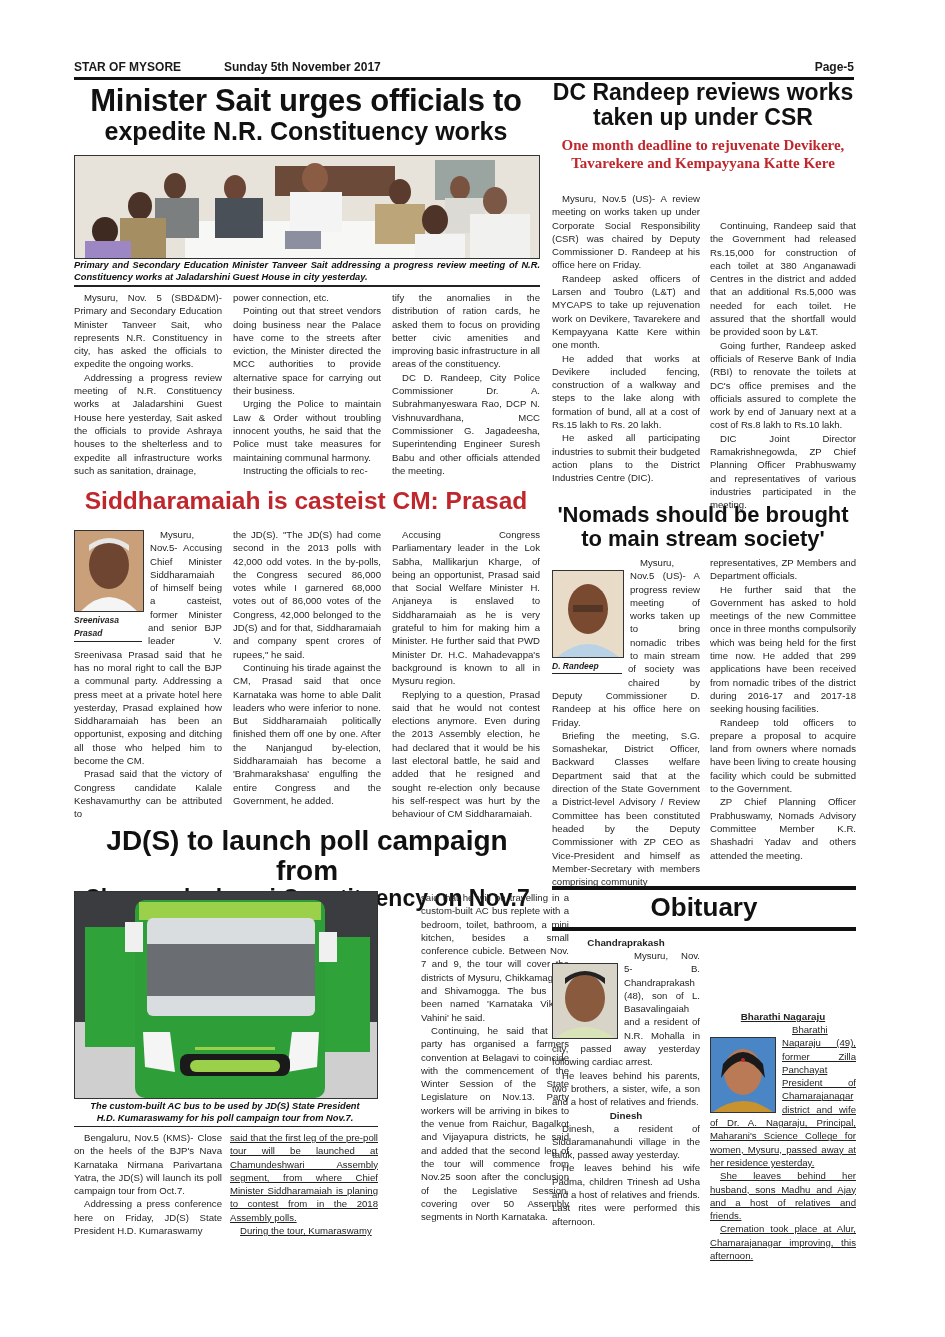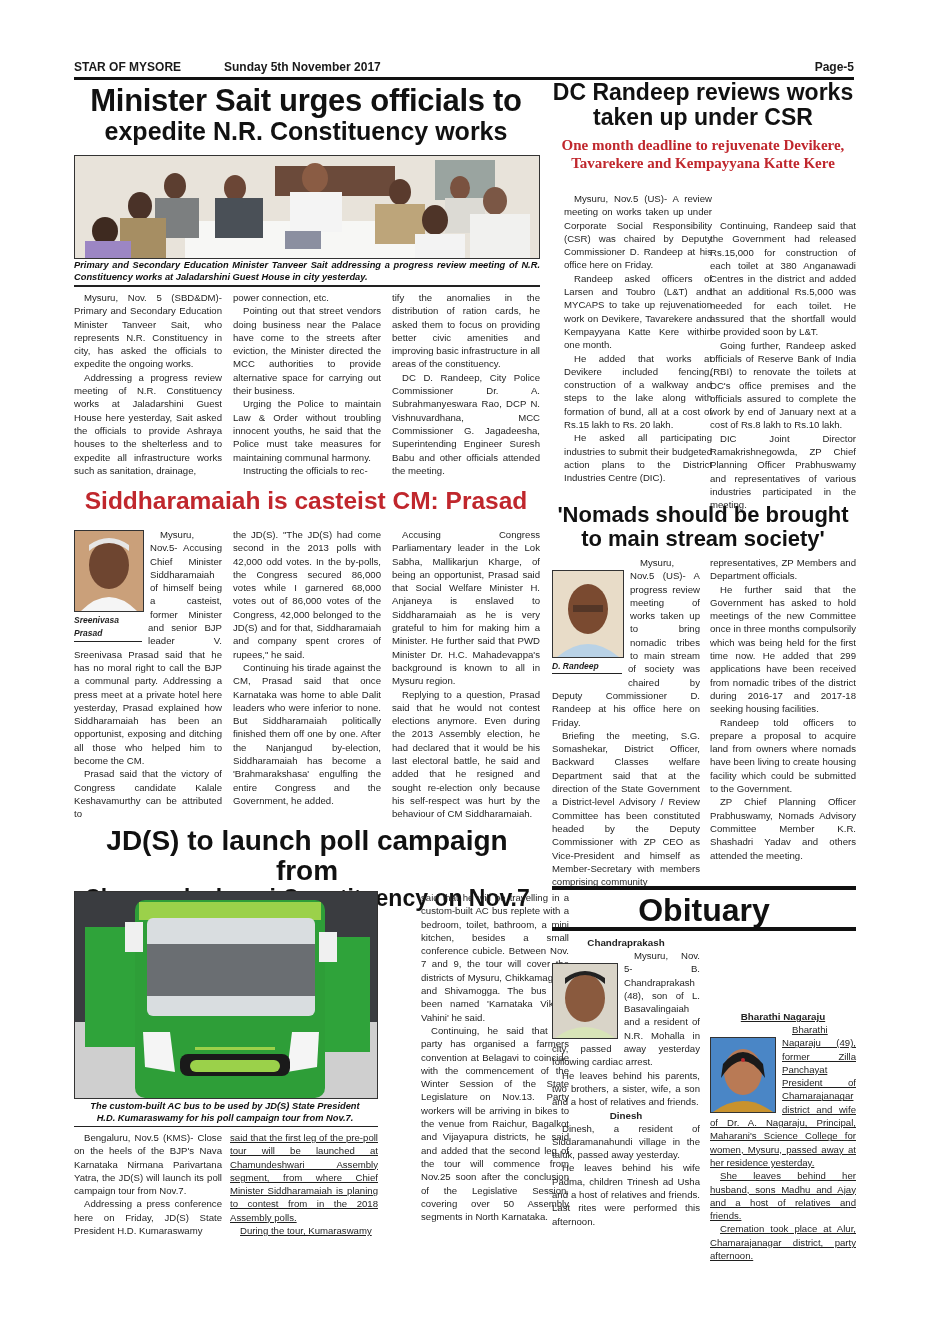--- a/index.html
+++ b/index.html
@@ -78,21 +78,21 @@
 <div class="col body-text" style="left:392px;top:291px;width:148px;">
   <p style="text-indent:0">tify the anomalies in the distribution of ration cards, he asked them to focus on providing better civic amenities and improving basic infrastructure in all areas of the constituency.</p>
   <p>DC D. Randeep, City Police Commissioner Dr. A. Subrahmanyeswara Rao, DCP N. Vishnuvardhana, MCC Commissioner G. Jagadeesha, Superintending Engineer Suresh Babu and other officials attended the meeting.</p>
 </div>
 
 <div class="abs" style="left:548px;top:80px;width:310px;">
   <h1 class="hl" style="font-size:23px;">DC Randeep reviews works</h1>
   <h2 class="hl" style="font-size:23px;">taken up under CSR</h2>
   <div class="sub-red" style="margin-top:6px;">One month deadline to rejuvenate Devikere, Tavarekere and Kempayyana Katte Kere</div>
 </div>
-<div class="col body-text" style="left:552px;top:192px;width:148px;margin-left:12px;">
+<div class="col body-text" style="left:552px;top:192px;width:148px;">
   <p>Mysuru, Nov.5 (US)- A review meeting on works taken up under Corporate Social Responsibility (CSR) was chaired by Deputy Commissioner D. Randeep at his office here on Friday.</p>
   <p>Randeep asked officers of Larsen and Toubro (L&amp;T) and MYCAPS to take up rejuvenation work on Devikere, Tavarekere and Kempayyana Katte Kere within one month.</p>
   <p>He added that works at Devikere included fencing, construction of a walkway and steps to the lake along with formation of bund, all at a cost of Rs.15 lakh to Rs. 20 lakh.</p>
   <p>He asked all participating industries to submit their budgeted action plans to the District Industries Centre (DIC).</p>
 </div>
 <div class="col body-text" style="left:710px;top:192px;width:146px;margin-top:27px;">
   <p>Continuing, Randeep said that the Government had released Rs.15,000 for construction of each toilet at 380 Anganawadi Centres in the district and added that an additional Rs.5,000 was needed for each toilet. He assured that the shortfall would be provided soon by L&amp;T.</p>
   <p>Going further, Randeep asked officials of Reserve Bank of India (RBI) to renovate the toilets at DC's office premises and the officials assured to complete the work by end of January next at a cost of Rs.8 lakh to Rs.10 lakh.</p>
   <p>DIC Joint Director Ramakrishnegowda, ZP Chief Planning Officer Prabhuswamy and representatives of various industries participated in the meeting.</p>
 </div>
@@ -168,34 +168,34 @@
     <rect x="115" y="168" width="90" height="12" rx="6" fill="#9bd14a"></rect>
     <rect x="120" y="155" width="80" height="3" fill="#9bd14a"></rect>
   </svg>
 </div>
 <div class="abs caption" style="left:74px;top:1100px;width:302px;text-align:center;">
   <div>The custom-built AC bus to be used  by JD(S) State President</div>
   <div>H.D. Kumaraswamy for his poll campaign tour from Nov.7.</div>
 </div>
 <div class="abs rule-thin" style="left:74px;top:1126px;width:304px;"></div>
 <div class="col body-text" style="left:74px;top:1131px;width:148px;">
-  <p>Bengaluru, Nov.5 (KMS)- Close on the heels of the BJP's Nava Karnataka Nirmana Parivartana Yatra, the JD(S) will launch its poll campaign tour from Nov.7.</p>
+  <p>Bengaluru, Nov.5 (KMS)- Close on the heels of the BJP's Nava Karnataka Nirmana Parivartana Yatra, the JD(S) will launch its poll campaign tour from Oct.7.</p>
   <p>Addressing a press conference here on Friday, JD(S) State President H.D. Kumaraswamy</p>
 </div>
 <div class="col body-text" style="left:230px;top:1131px;width:148px;text-decoration:underline;">
   <p style="text-indent:0">said that the first leg of the pre-poll tour will be launched at Chamundeshwari Assembly segment, from where Chief Minister Siddharamaiah is planing to contest from in the 2018 Assembly polls.</p>
   <p>During the tour, Kumaraswamy</p>
 </div>
 <div class="col body-text" style="left:392px;top:891px;width:148px;margin-left:29px;">
   <p style="text-indent:0">said that he will be travelling in a custom-built AC bus replete with a bedroom, toilet, bathroom, a mini kitchen, besides a small conference cubicle. Between Nov. 7 and 9, the tour will cover the districts of Mysuru, Chikkamagalur and Shivamogga. The bus has been named 'Karnataka Vikasa Vahini' he said.</p>
   <p>Continuing, he said that the party has organised a farmers convention at Belagavi to coincide with the commencement of the Winter Session of the State Legislature on Nov.13. Party workers will be arriving in bikes to the venue from Raichur, Bagalkot and Vijayapura districts, he said and added that the second leg of the tour will commence from Nov.25 soon after the conclusion of the Legislative Session, covering over 50 Assembly segments in North Karnataka.</p>
 </div>
 
 <div class="abs rule-thick" style="left:552px;top:886px;width:304px;height:4px;"></div>
-<div class="abs hl" style="left:552px;top:893px;width:304px;font-size:32px;">Obituary</div>
+<div class="abs hl" style="left:552px;top:893px;width:304px;font-size:26px;">Obituary</div>
 <div class="abs rule-thick" style="left:552px;top:927px;width:304px;height:4px;"></div>
 
 <div class="col body-text" style="left:552px;top:936px;width:148px;">
   <div class="ob-name">Chandraprakash</div>
   <div class="float-img" style="width:64px;height:74px;margin-top:14px;">
     <svg width="64" height="74">
       <rect width="64" height="74" fill="#d9d4c8"></rect>
       <ellipse cx="32" cy="34" rx="20" ry="24" fill="#8a5a3e"></ellipse>
       <path d="M12 20 Q32 2 52 20 L52 14 Q32 0 12 14Z" fill="#222"></path>
       <path d="M2 74 Q32 52 62 74Z" fill="#d8e4b8"></path>
@@ -213,14 +213,14 @@
     <svg width="64" height="74">
       <rect width="64" height="74" fill="#4a86c6"></rect>
       <ellipse cx="32" cy="34" rx="19" ry="23" fill="#b97a55"></ellipse>
       <path d="M12 26 Q32 2 52 26 L54 40 Q32 6 10 40Z" fill="#1a1a1a"></path>
       <circle cx="32" cy="22" r="2" fill="#c0272d"></circle>
       <path d="M2 74 Q32 52 62 74Z" fill="#c8922e"></path>
     </svg>
   </div>
   <p>Bharathi Nagaraju (49), former Zilla Panchayat President of Chamarajanagar district and wife of Dr. A. Nagaraju, Principal, Maharani's Science College for women, Mysuru, passed away at her residence yesterday.</p>
   <p>She leaves behind her husband, sons Madhu and Ajay and a host of relatives and friends.</p>
-  <p>Cremation took place at Alur, Chamarajanagar district, party afternoon.</p>
+  <p>Cremation took place at Alur, Chamarajanagar improving, this afternoon.</p>
 </div>
 
 </body></html>

